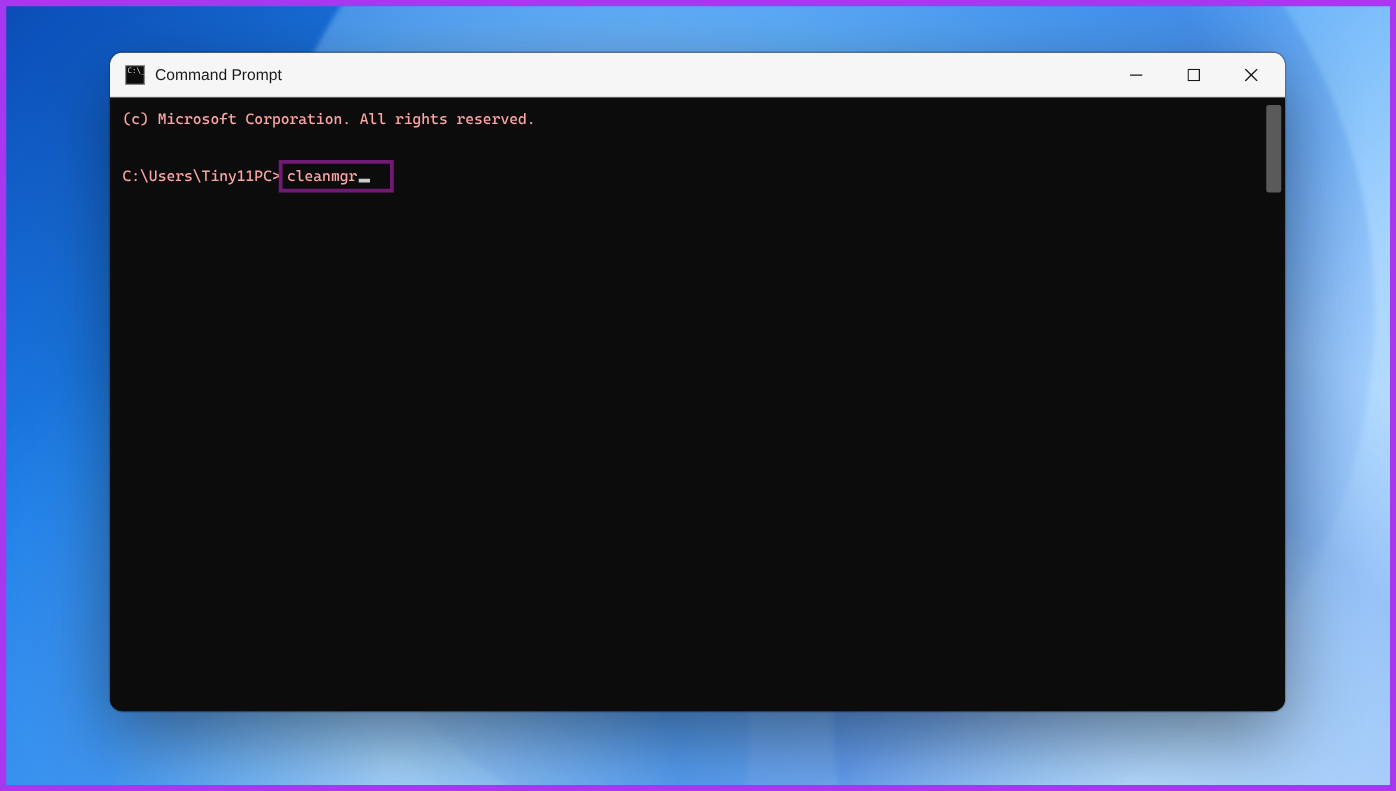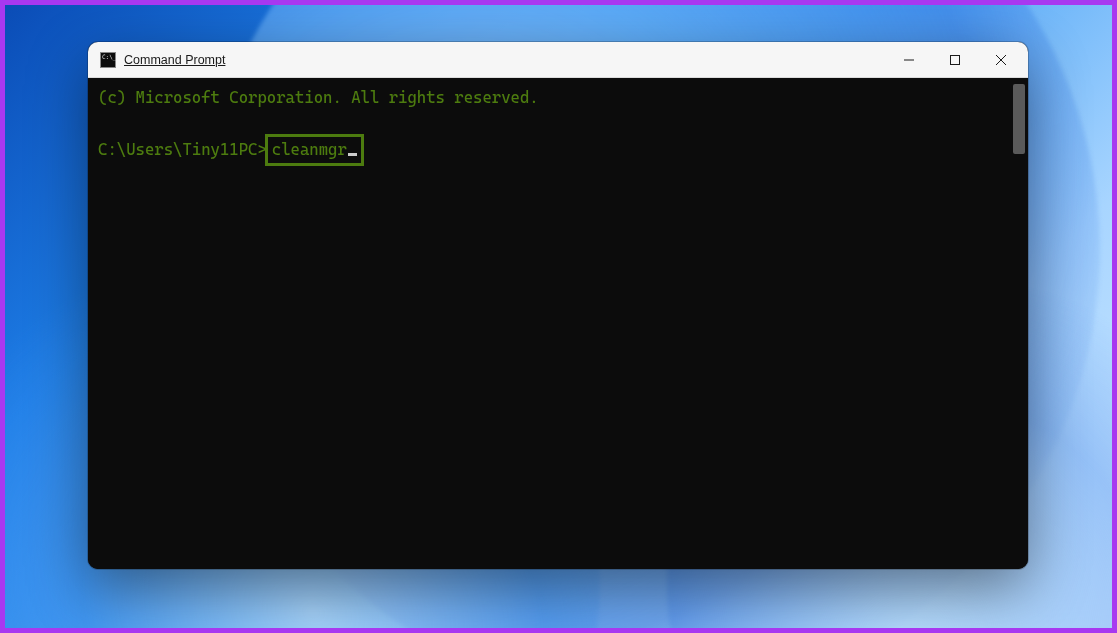--- a/index.html
+++ b/index.html
@@ -81,60 +81,59 @@
       top: 0; left: 1px;
       font-size: 6px;
       color: #ddd;
       font-family: monospace;
       line-height: 7px;
     }
     .titlebar-text {
       font-size: 12.5px;
       color: #1a1a1a;
       flex: 1;
-      text-decoration: underline;
     }
     .win-controls {
       display: flex;
       height: 100%;
     }
     .win-btn {
       width: 46px;
       height: 100%;
       display: flex;
       align-items: center;
       justify-content: center;
       color: #1a1a1a;
       cursor: pointer;
     }
     .win-btn svg { width: 10px; height: 10px; }
     .terminal-body {
       flex: 1;
       background: #0c0c0c;
       padding: 8px 10px;
       font-family: Consolas, 'Cascadia Mono', monospace;
-      font-size: 16px;
-      color: #4d7c0f;
+      font-size: 12px;
+      color: #fca5a5;
       line-height: 1.5;
       position: relative;
     }
     .scroll-track {
       position: absolute;
       right: 3px;
       top: 6px;
       width: 12px;
       height: 70px;
       background: #5a5a5a;
       border-radius: 2px;
     }
     .term-line { white-space: pre; }
     .prompt-line { margin-top: 24px; display: flex; align-items: center; }
     .cmd-highlight {
-      border: 3px solid #4d7c0f;
-      padding: 1px 4px 1px 4px;
+      border: 3px solid #701a75;
+      padding: 1px 16px 1px 4px;
       display: inline-block;
       margin-left: -2px;
     }
     .cursor-block {
       display: inline-block;
       width: 9px;
       height: 3px;
       background: #cccccc;
       vertical-align: baseline;
       margin-left: 1px;

